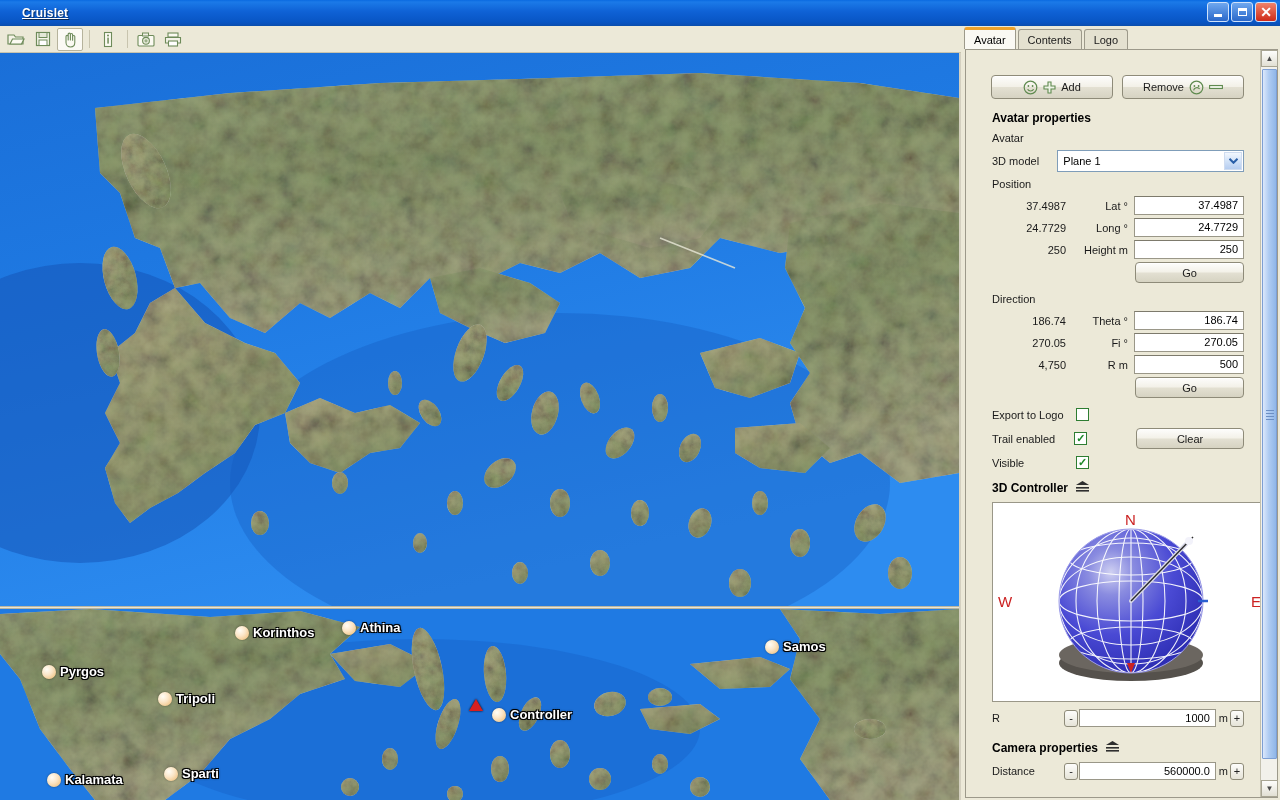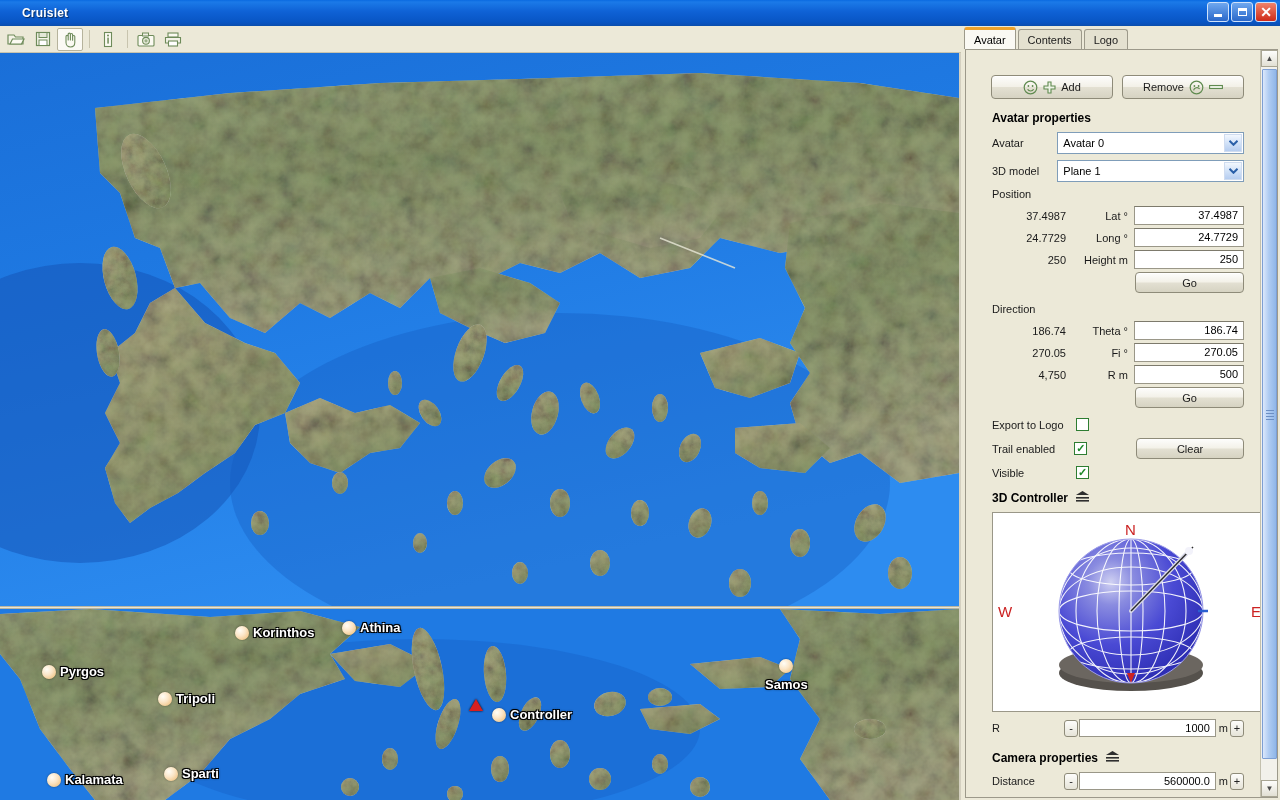--- a/index.html
+++ b/index.html
@@ -18,20 +18,21 @@
     position: absolute; left: 0; top: 0; width: 1280px; height: 26px;
     background: linear-gradient(180deg, #0a6ae1 0%, #1b7ae8 8%, #0f62d6 45%, #0855c4 88%, #0b4fb5 100%);
     border-bottom: 1px solid #0a4fae;
     display: flex; align-items: center;
   }
   .title-text {
     color: #fff; font-weight: bold; font-size: 12px;
     margin-left: 22px;
     text-shadow: 1px 1px 1px rgba(0,0,0,0.55);
     letter-spacing: 0.2px;
+    text-decoration: underline;
   }
   .win-btns { position: absolute; right: 3px; top: 2px; display: flex; gap: 2px; }
   .win-btn {
     width: 22px; height: 20px; border-radius: 3px;
     border: 1px solid #cfe2fb;
     display: flex; align-items: center; justify-content: center;
     position: relative;
   }
   .win-min { background: linear-gradient(180deg,#6fa8ef,#2a68ca); }
   .win-max { background: linear-gradient(180deg,#6fa8ef,#2a68ca); }
@@ -433,21 +434,21 @@
         <span class="city-name">Athina</span>
       </div>
       <div class="city" style="left: 42px; top: 55px;">
         <span class="city-dot"></span>
         <span class="city-name">Pyrgos</span>
       </div>
       <div class="city" style="left: 158px; top: 82px;">
         <span class="city-dot"></span>
         <span class="city-name">Tripoli</span>
       </div>
-      <div class="city" style="left: 765px; top: 50px; flex-direction: column;">
+      <div class="city" style="left: 765px; top: 30px;">
         <span class="city-dot"></span>
         <span class="city-name">Samos</span>
       </div>
       <div class="city" style="left: 492px; top: 98px;">
         <span class="city-dot"></span>
         <span class="city-name">Controller</span>
       </div>
       <div class="city" style="left: 164px; top: 157px;">
         <span class="city-dot"></span>
         <span class="city-name">Sparti</span>
@@ -501,28 +502,20 @@
           <svg width="14" height="8" viewBox="0 0 14 8">
               <rect x="0.6" y="2.5" width="12.8" height="3" fill="#eef3e6" stroke="#5f8a4f" stroke-width="1.1"></rect>
             </svg>
         </div>
       </div>
 
       <div class="sec-title">Avatar properties</div>
 
       <div class="row">
         <span class="row-label">Avatar</span>
-        <div class="xpselect sel-w1">
-          <span>Avatar 0</span>
-          <span class="sel-arrow">
-            <svg width="9" height="6" viewBox="0 0 9 6">
-                <path d="M0.5 0.8l4 4 4-4" fill="none" stroke="#2a5fa8" stroke-width="2"></path>
-              </svg>
-          </span>
-        </div>
       </div>
 
       <div class="row">
         <span class="row-label">3D model</span>
         <div class="xpselect sel-w1">
           <span>Plane 1</span>
           <span class="sel-arrow">
             <svg width="9" height="6" viewBox="0 0 9 6">
                 <path d="M0.5 0.8l4 4 4-4" fill="none" stroke="#2a5fa8" stroke-width="2"></path>
               </svg>

